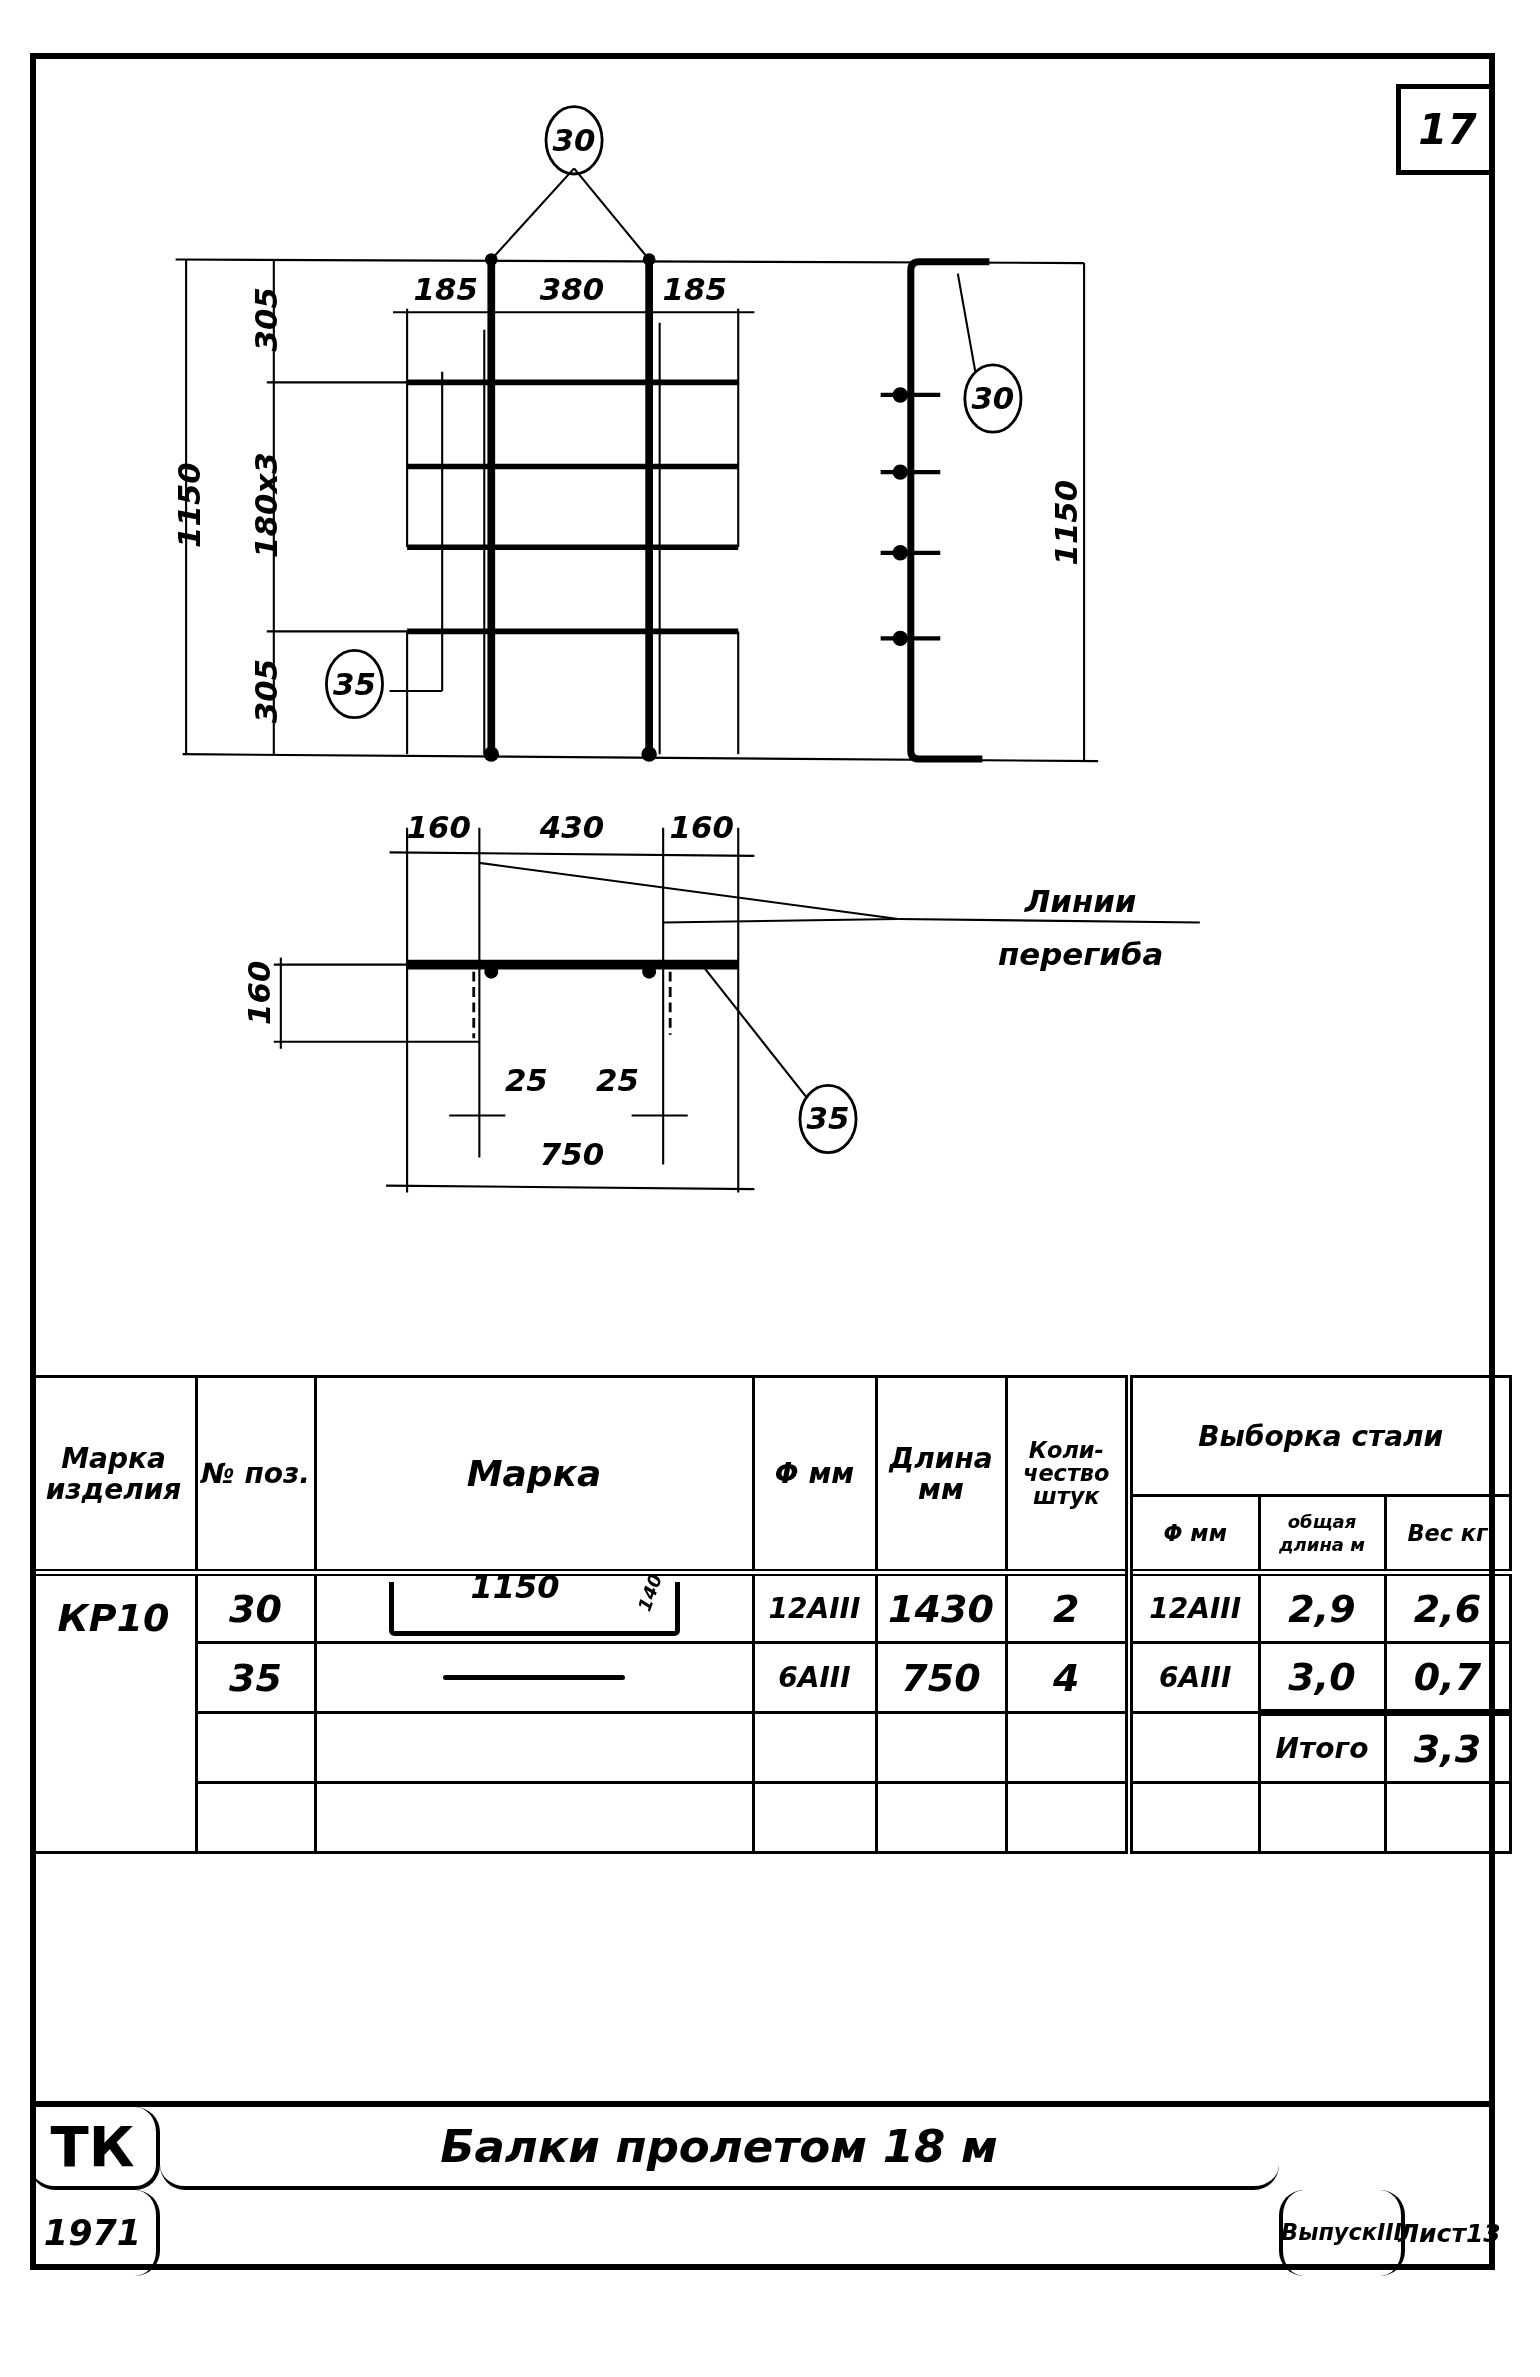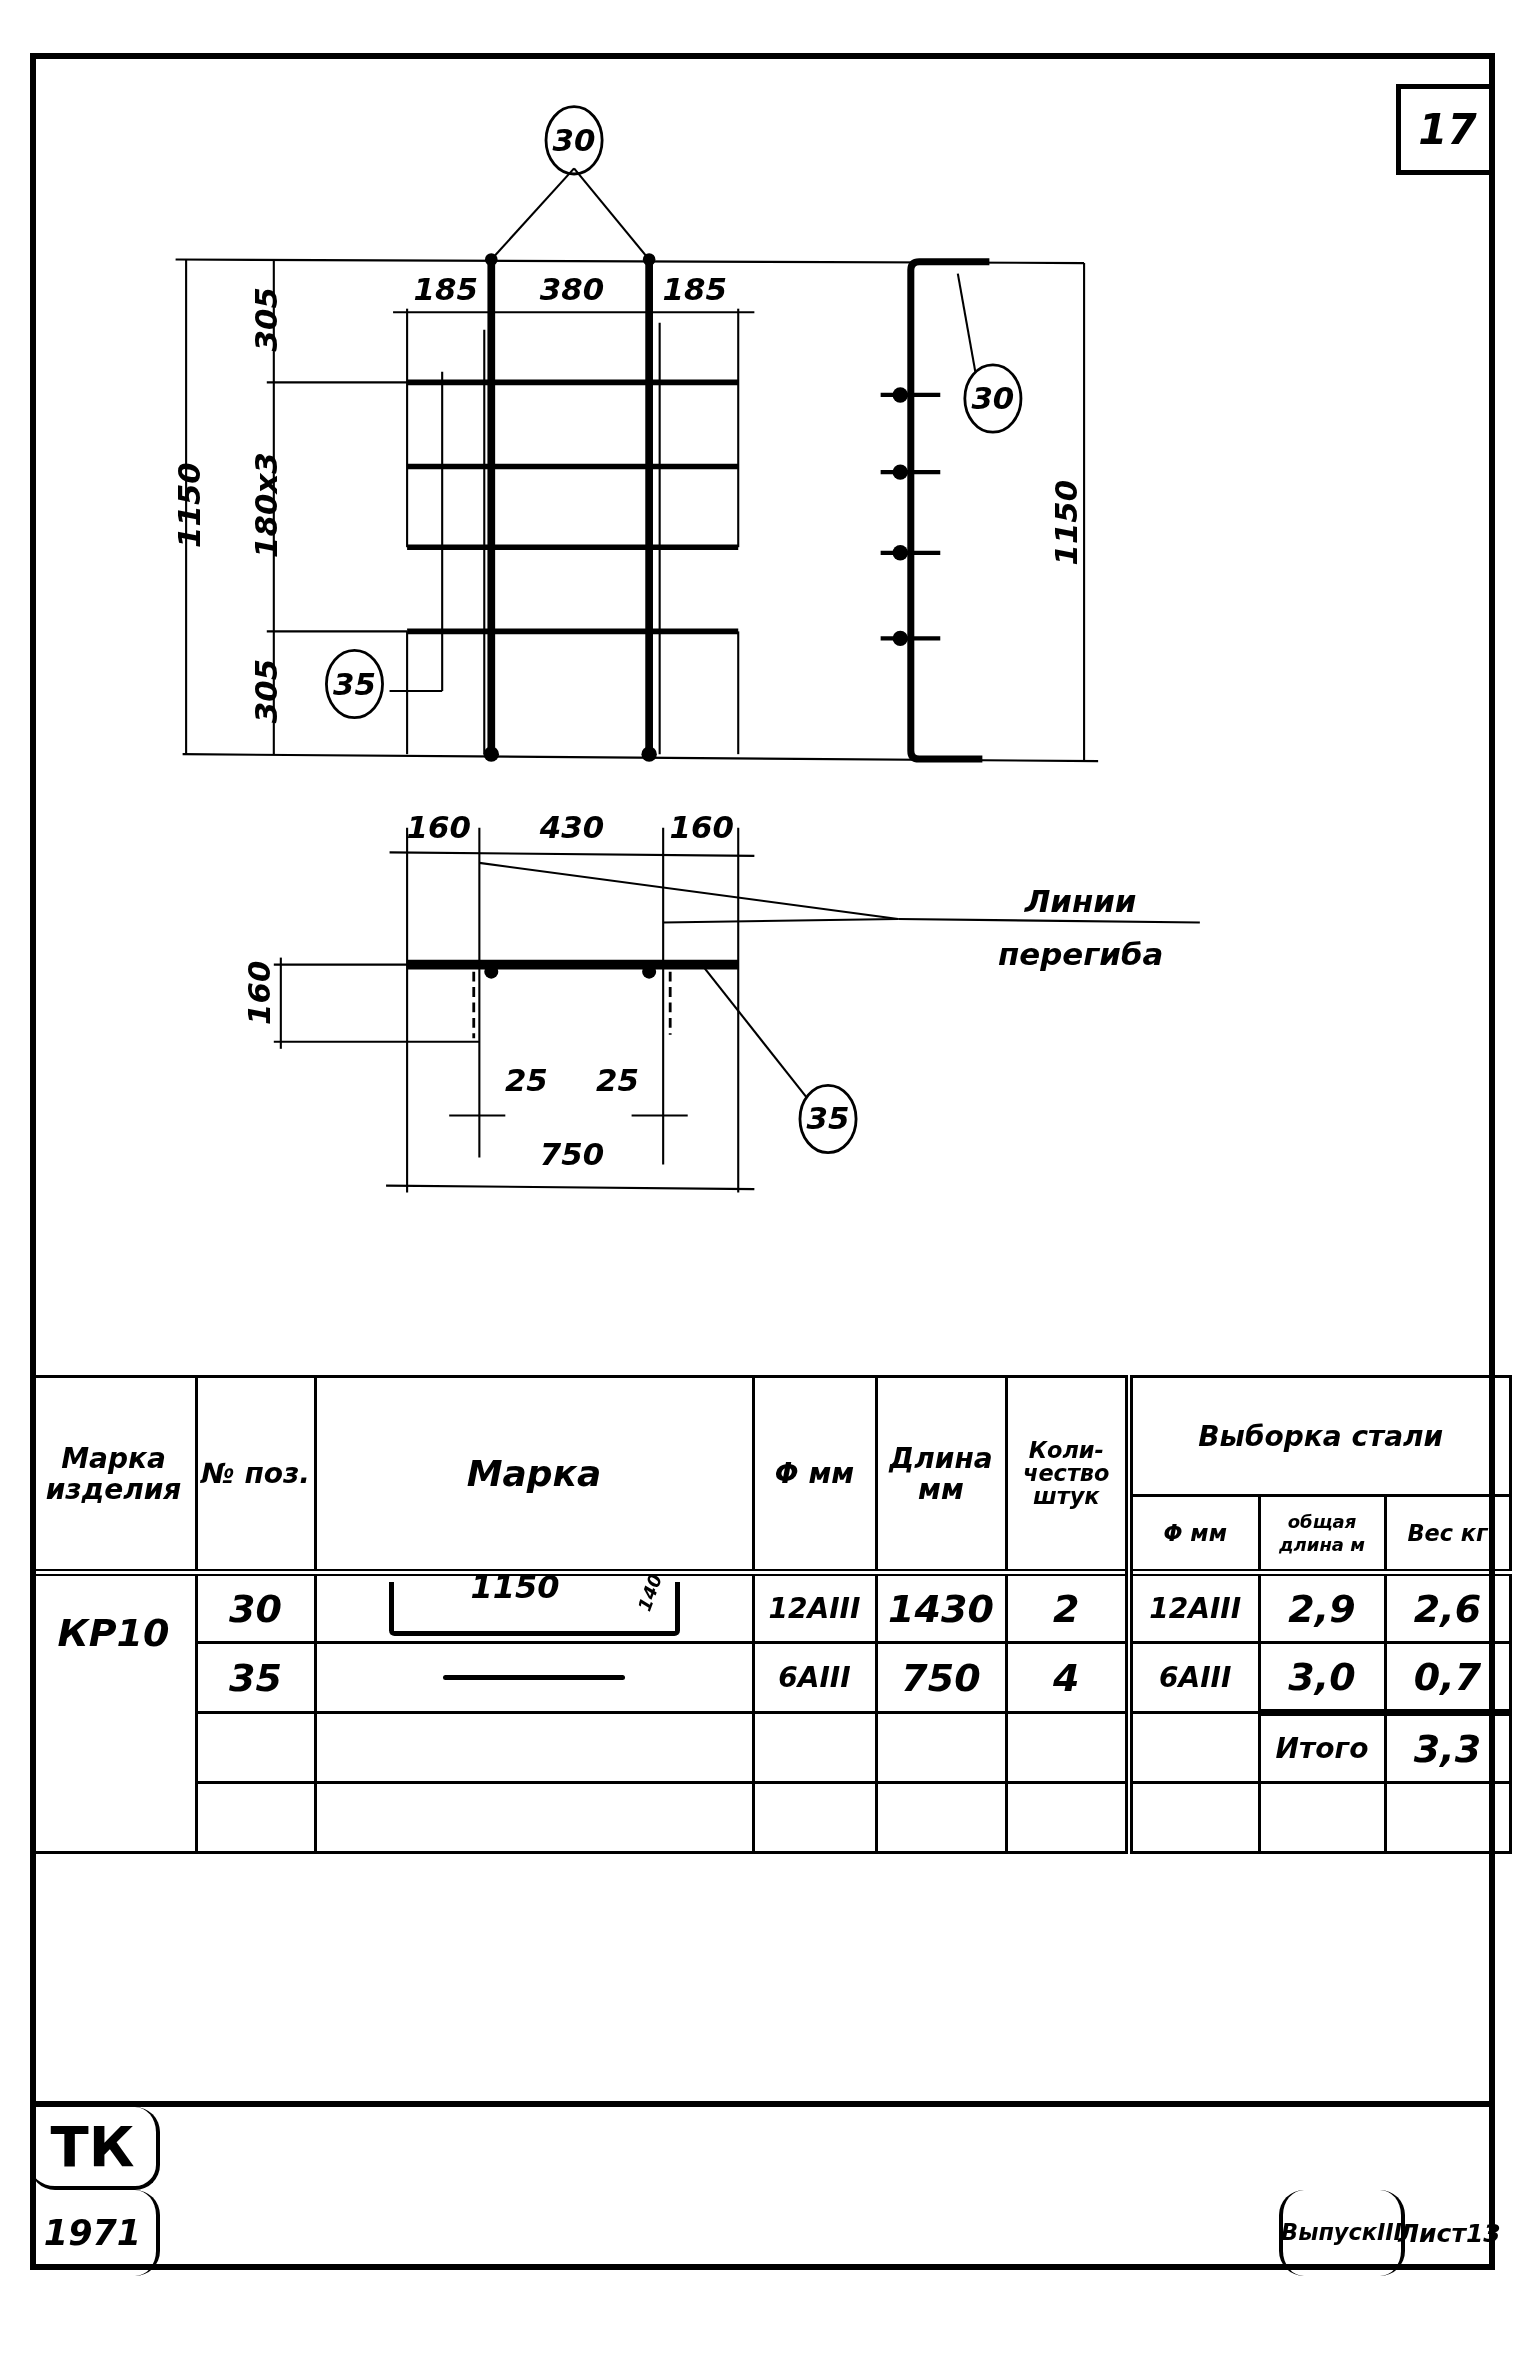--- a/index.html
+++ b/index.html
@@ -156,21 +156,21 @@
     <td class="h1" rowspan="2">Длина мм</td>
     <td class="h2" rowspan="2" style="border-right:8.4px double #000">Коли-чество штук</td>
     <td class="h1" colspan="3" style="height:42px;border-bottom:3.5px solid #000">Выборка стали</td>
   </tr>
   <tr class="hdr" style="height:77px">
     <td class="h2">Φ мм</td>
     <td class="h2" style="font-size:18px">общая длина м</td>
     <td class="h2">Вес кг</td>
   </tr>
   <tr style="height:70px">
-    <td rowspan="4" class="val" style="vertical-align:top;padding-top:35px">КР10</td>
+    <td rowspan="4" class="val" style="vertical-align:top;padding-top:20px">КР10</td>
     <td class="val">30</td>
     <td>
       <div style="position:relative;margin:0 auto;width:281px;height:49px;border:5.6px solid #000;border-top:none;border-radius:0 0 5.6px 5.6px;">
         <span class="val" style="position:absolute;left:77px;top:-14px;font-size:32px">1150</span>
         <span style="position:absolute;right:5.6px;top:0;font-size:18px;transform:rotate(-70deg)">140</span>
       </div>
     </td>
     <td class="cls">12AIII</td>
     <td class="val">1430</td>
     <td class="val" style="border-right:8.4px double #000">2</td>
@@ -209,20 +209,21 @@
         <td></td>
         <td></td>
         <td></td>
   </tr>
 </tbody>
   </table>
 
 <div id="title">
   <div style="left:0;top:0;width:130px;height:83px;border-right:4.2px solid #000;border-bottom:4.2px solid #000;font-size:56px;font-weight:bold">ТК</div>
   <div class="hand" style="left:0;top:83px;width:130px;height:86px;border-right:4.2px solid #000;font-size:35px">1971</div>
+  <div class="hand" style="left:130px;top:0;width:1119px;height:83px;border-bottom:4.2px solid #000;font-size:45px">Балки пролетом 18 м</div>
   <div class="hand" style="left:1249px;top:83px;width:126px;height:86px;border-left:4.2px solid #000;border-right:4.2px solid #000;flex-direction:row;font-size:22.4px;line-height:29.5px">
     <span>Выпуск</span>
     <span>III</span>
   </div>
   <div class="hand" style="left:1375px;top:83px;width:90px;height:86px;flex-direction:row;font-size:25px;line-height:31px">
     <span>Лист</span>
     <span>13</span>
   </div>
 </div>
 

